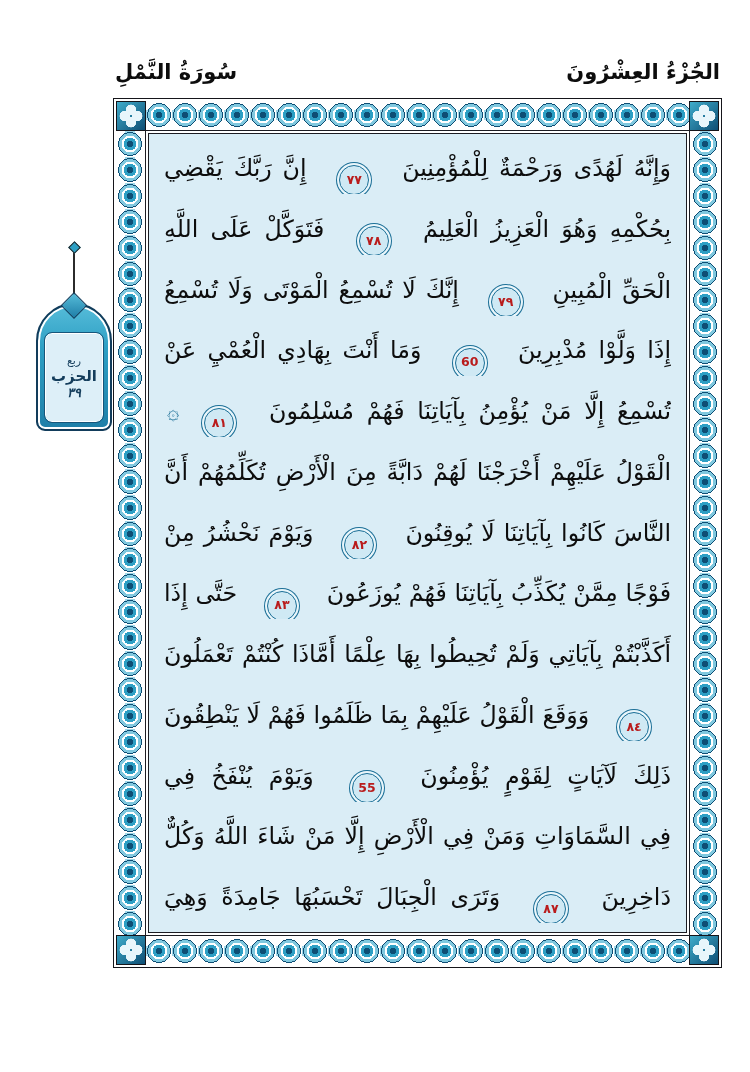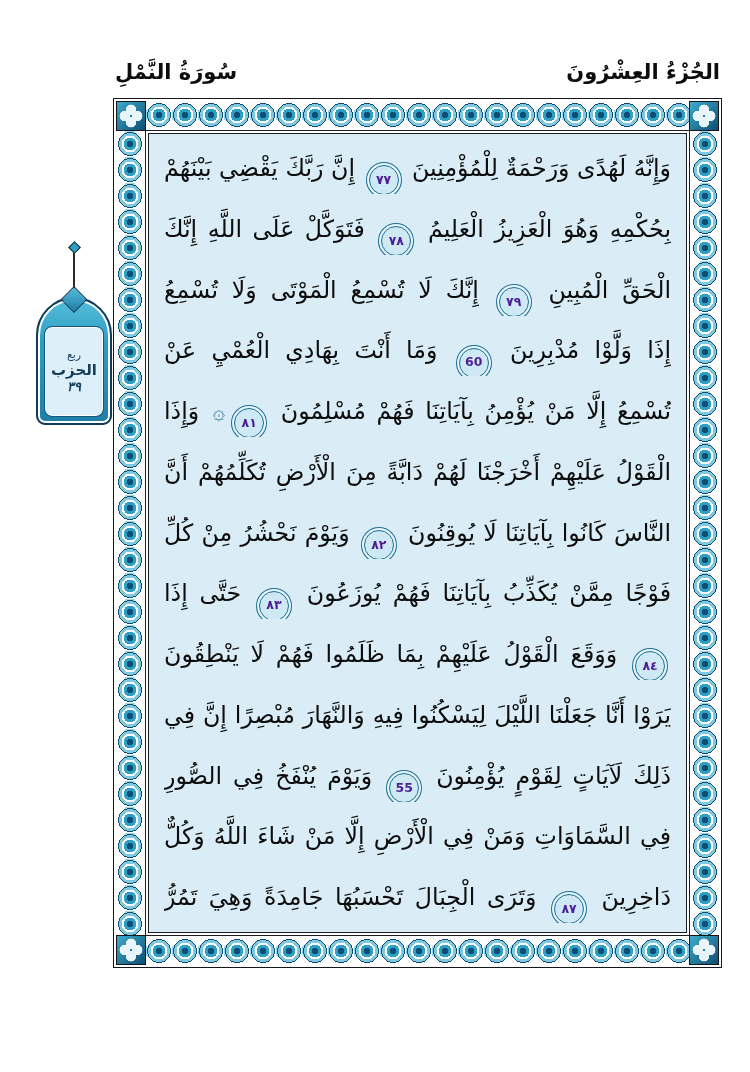--- a/index.html
+++ b/index.html
@@ -38,28 +38,28 @@
   
   .panel-outer{position:absolute;inset:31px;border:1.2px solid #1c1c22;background:#fff;padding:2px;box-sizing:border-box;}
   .panel{width:100%;height:100%;box-sizing:border-box;border:1.2px solid #1c1c22;background:#DAEDF6;
          padding:9px 15px;display:flex;flex-direction:column;justify-content:space-between;
          direction:rtl;font-size:24px;}
   .qline{height:51px;line-height:51px;overflow:hidden;text-align:justify;text-align-last:justify;white-space:normal;}
   .qline::after{content:"";display:inline-block;width:100%;height:0;}
   .ayah{display:inline-flex;align-items:center;justify-content:center;width:28px;height:28px;
         border-radius:50%;background:#CFE9F4;border:1px solid #1A6E96;
         box-shadow:0 0 0 2px #E9F6FB,0 0 0 3px #1A6E96;
-        font-size:12.5px;font-weight:bold;color:#4c1d95;margin:0 6px;vertical-align:-8px;line-height:1;}
+        font-size:12.5px;font-weight:bold;color:#b91c1c;margin:0 22px;vertical-align:-8px;line-height:1;}
   .star{font-size:21px;color:#1A6E96;margin:0 3px;}
 
   
   .hizb{position:absolute;left:33px;top:243px;width:82px;}
   .stem-tip{width:7px;height:7px;background:#2D9FC4;border:1px solid #222;transform:rotate(45deg);margin:0 auto -1px;}
   .stem{width:2px;height:46px;background:#2b2b2b;margin:0 auto;}
-  .arch{position:relative;width:76px;height:128px;margin:0 auto;box-sizing:border-box;
+  .arch{position:relative;width:76px;height:128px;margin:6px auto;box-sizing:border-box;
         background:linear-gradient(180deg,#56BCD9 0%,#2D9FC4 35%,#1F7FA8 100%);
         border:2px solid #123C5B;border-radius:38px 38px 9px 9px;box-shadow:inset 0 0 0 2px #fff;}
   .arch-crown{position:absolute;top:-9px;left:50%;width:17px;height:17px;transform:translateX(-50%) rotate(45deg);
         background:linear-gradient(135deg,#56BCD9,#1F7FA8);border:1.5px solid #123C5B;}
   .arch-inner{position:absolute;left:7px;right:7px;top:28px;bottom:7px;background:#DDEFF8;
         border:1.5px solid #fff;outline:1px solid #17567B;border-radius:7px;
         display:flex;flex-direction:column;align-items:center;justify-content:center;gap:0;
         color:#143D5C;direction:rtl;}
   .hz1{font-size:11px;line-height:12px;} .hz2{font-size:15px;font-weight:bold;line-height:18px;} .hz3{font-size:13px;font-weight:bold;line-height:15px;font-style:italic;}
 
@@ -90,22 +90,22 @@
     <div class="panel-outer">
       <div class="panel" style="font-size: 23.7px;">
           <div class="qline"><span class="measure"><span>وَإِنَّهُ لَهُدًى وَرَحْمَةٌ لِلْمُؤْمِنِينَ </span><span class="ayah">٧٧</span><span> إِنَّ رَبَّكَ يَقْضِي بَيْنَهُمْ</span></span></div>
           <div class="qline"><span class="measure"><span>بِحُكْمِهِ وَهُوَ الْعَزِيزُ الْعَلِيمُ </span><span class="ayah">٧٨</span><span> فَتَوَكَّلْ عَلَى اللَّهِ إِنَّكَ عَلَى</span></span></div>
           <div class="qline"><span class="measure"><span>الْحَقِّ الْمُبِينِ </span><span class="ayah">٧٩</span><span> إِنَّكَ لَا تُسْمِعُ الْمَوْتَى وَلَا تُسْمِعُ الصُّمَّ الدُّعَاءَ</span></span></div>
           <div class="qline"><span class="measure"><span>إِذَا وَلَّوْا مُدْبِرِينَ </span><span class="ayah">60</span><span> وَمَا أَنْتَ بِهَادِي الْعُمْيِ عَنْ ضَلَالَتِهِمْ إِنْ</span></span></div>
           <div class="qline"><span class="measure"><span>تُسْمِعُ إِلَّا مَنْ يُؤْمِنُ بِآيَاتِنَا فَهُمْ مُسْلِمُونَ </span><span class="ayah">٨١</span><span class="star">۞</span><span> وَإِذَا وَقَعَ</span></span></div>
           <div class="qline"><span class="measure"><span>الْقَوْلُ عَلَيْهِمْ أَخْرَجْنَا لَهُمْ دَابَّةً مِنَ الْأَرْضِ تُكَلِّمُهُمْ أَنَّ</span></span></div>
           <div class="qline"><span class="measure"><span>النَّاسَ كَانُوا بِآيَاتِنَا لَا يُوقِنُونَ </span><span class="ayah">٨٢</span><span> وَيَوْمَ نَحْشُرُ مِنْ كُلِّ أُمَّةٍ</span></span></div>
           <div class="qline"><span class="measure"><span>فَوْجًا مِمَّنْ يُكَذِّبُ بِآيَاتِنَا فَهُمْ يُوزَعُونَ </span><span class="ayah">٨٣</span><span> حَتَّى إِذَا جَاءُوا قَالَ</span></span></div>
+          <div class="qline"><span class="measure"><span>أَكَذَّبْتُمْ بِآيَاتِي وَلَمْ تُحِيطُوا بِهَا عِلْمًا أَمَّاذَا كُنْتُمْ تَعْمَلُونَ</span></span></div>
           <div class="qline"><span class="measure"><span class="ayah">٨٤</span><span> وَوَقَعَ الْقَوْلُ عَلَيْهِمْ بِمَا ظَلَمُوا فَهُمْ لَا يَنْطِقُونَ </span></span></div>
-          <div class="qline"><span class="measure"><span>يَرَوْا أَنَّا جَعَلْنَا اللَّيْلَ لِيَسْكُنُوا فِيهِ وَالنَّهَارَ مُبْصِرًا إِنَّ فِي</span></span></div>
           <div class="qline"><span class="measure"><span>ذَلِكَ لَآيَاتٍ لِقَوْمٍ يُؤْمِنُونَ </span><span class="ayah">55</span><span> وَيَوْمَ يُنْفَخُ فِي الصُّورِ فَفَزِعَ مَنْ</span></span></div>
           <div class="qline"><span class="measure"><span>فِي السَّمَاوَاتِ وَمَنْ فِي الْأَرْضِ إِلَّا مَنْ شَاءَ اللَّهُ وَكُلٌّ أَتَوْهُ</span></span></div>
           <div class="qline"><span class="measure"><span>دَاخِرِينَ </span><span class="ayah">٨٧</span><span> وَتَرَى الْجِبَالَ تَحْسَبُهَا جَامِدَةً وَهِيَ تَمُرُّ مَرَّ السَّحَابِ</span></span></div>
         </div>
     </div>
   </div>
 
   <div class="hizb">
     <div class="stem-tip"></div>
     <div class="stem"></div>

